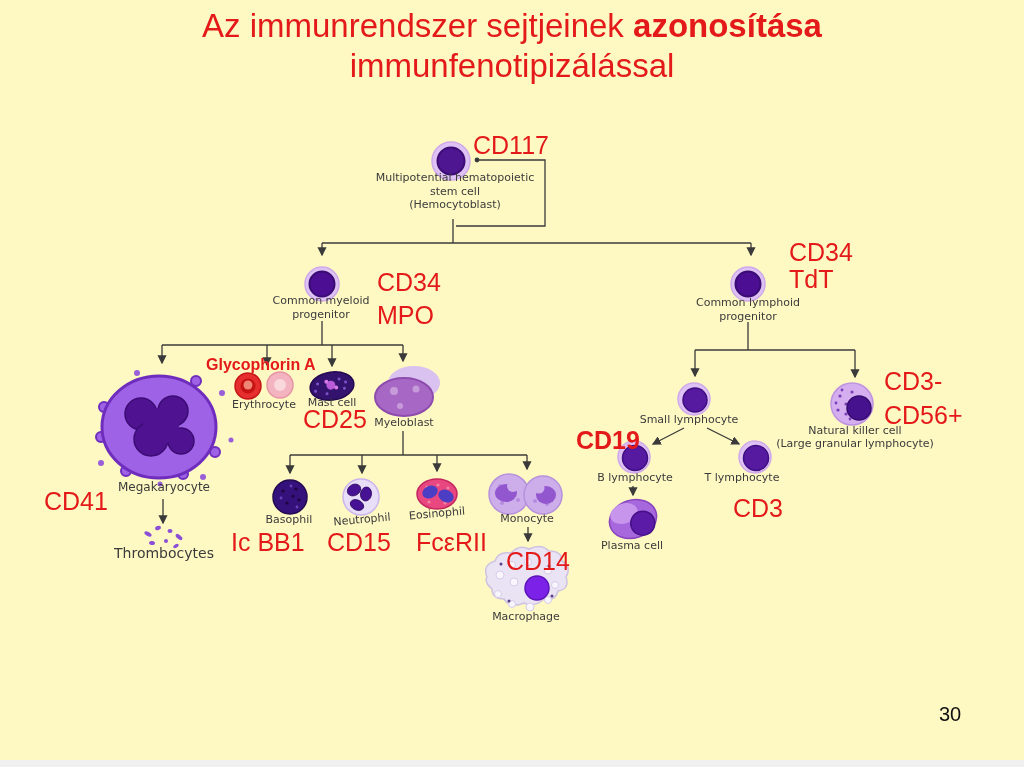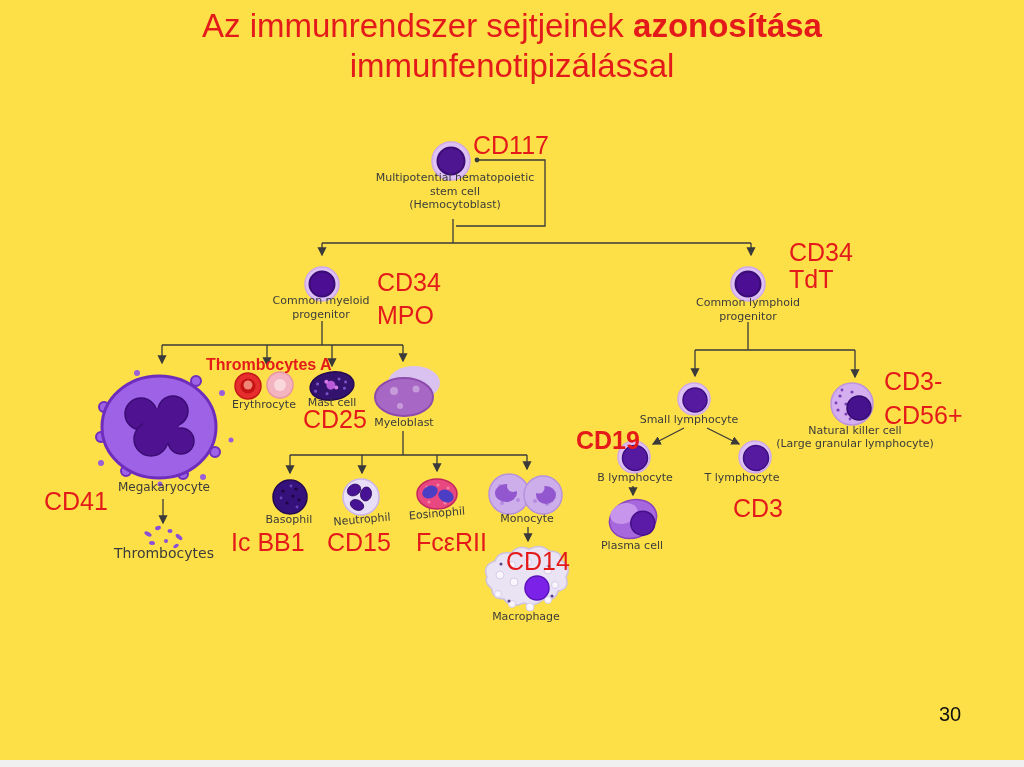--- a/index.html
+++ b/index.html
@@ -1,16 +1,16 @@
 <!DOCTYPE html>
 <html><head>
 <meta charset="utf-8">
 <style>
   html,body{margin:0;padding:0;background:#ffffff;}
-  #slide{position:relative;width:1024px;height:767px;background:#fde047;overflow:hidden;
+  #slide{position:relative;width:1024px;height:767px;background:#fef9c3;overflow:hidden;
          font-family:"DejaVu Sans",sans-serif;}
   
   .title{position:absolute;left:0;top:6px;width:1024px;text-align:center;
          color:#e41a1a;font-family:"Liberation Sans",sans-serif;
          font-size:33px;line-height:40px;font-weight:400;}
   .title b{font-weight:700;}
   
   .lbl{position:absolute;color:#3b3b3b;font-size:11px;line-height:13.5px;
        text-align:center;font-family:"DejaVu Sans",sans-serif;}
   .tilt{transform:rotate(-5deg);}
@@ -313,21 +313,21 @@
 
   <div class="mark" style="left:473px;top:132px;">CD117</div>
   <div class="mark mpo-lines" style="left:377px;top:266px;">
     <div>CD34</div>
     <div>MPO</div>
   </div>
   <div class="mark tdt-lines" style="left:789px;top:239px;">
     <div>CD34</div>
     <div>TdT</div>
   </div>
-  <div class="mark small-bold" style="left:206px;top:356px;">Thrombocytes A</div>
+  <div class="mark small-bold" style="left:206px;top:356px;">Glycophorin A</div>
   <div class="mark" style="left:303px;top:406px;">CD25</div>
   <div class="mark" style="left:44px;top:488px;">CD41</div>
   <div class="mark" style="left:231px;top:529px;">Ic BB1</div>
   <div class="mark" style="left:327px;top:529px;">CD15</div>
   <div class="mark" style="left:416px;top:529px;">FcεRII</div>
   <div class="mark" style="left:506px;top:548px;">CD14</div>
   <div class="mark" style="left:576px;top:427px;font-weight:bold;">CD19</div>
   <div class="mark" style="left:733px;top:495px;">CD3</div>
   <div class="mark nk-lines" style="left:884px;top:364px;">
     <div>CD3-</div>

